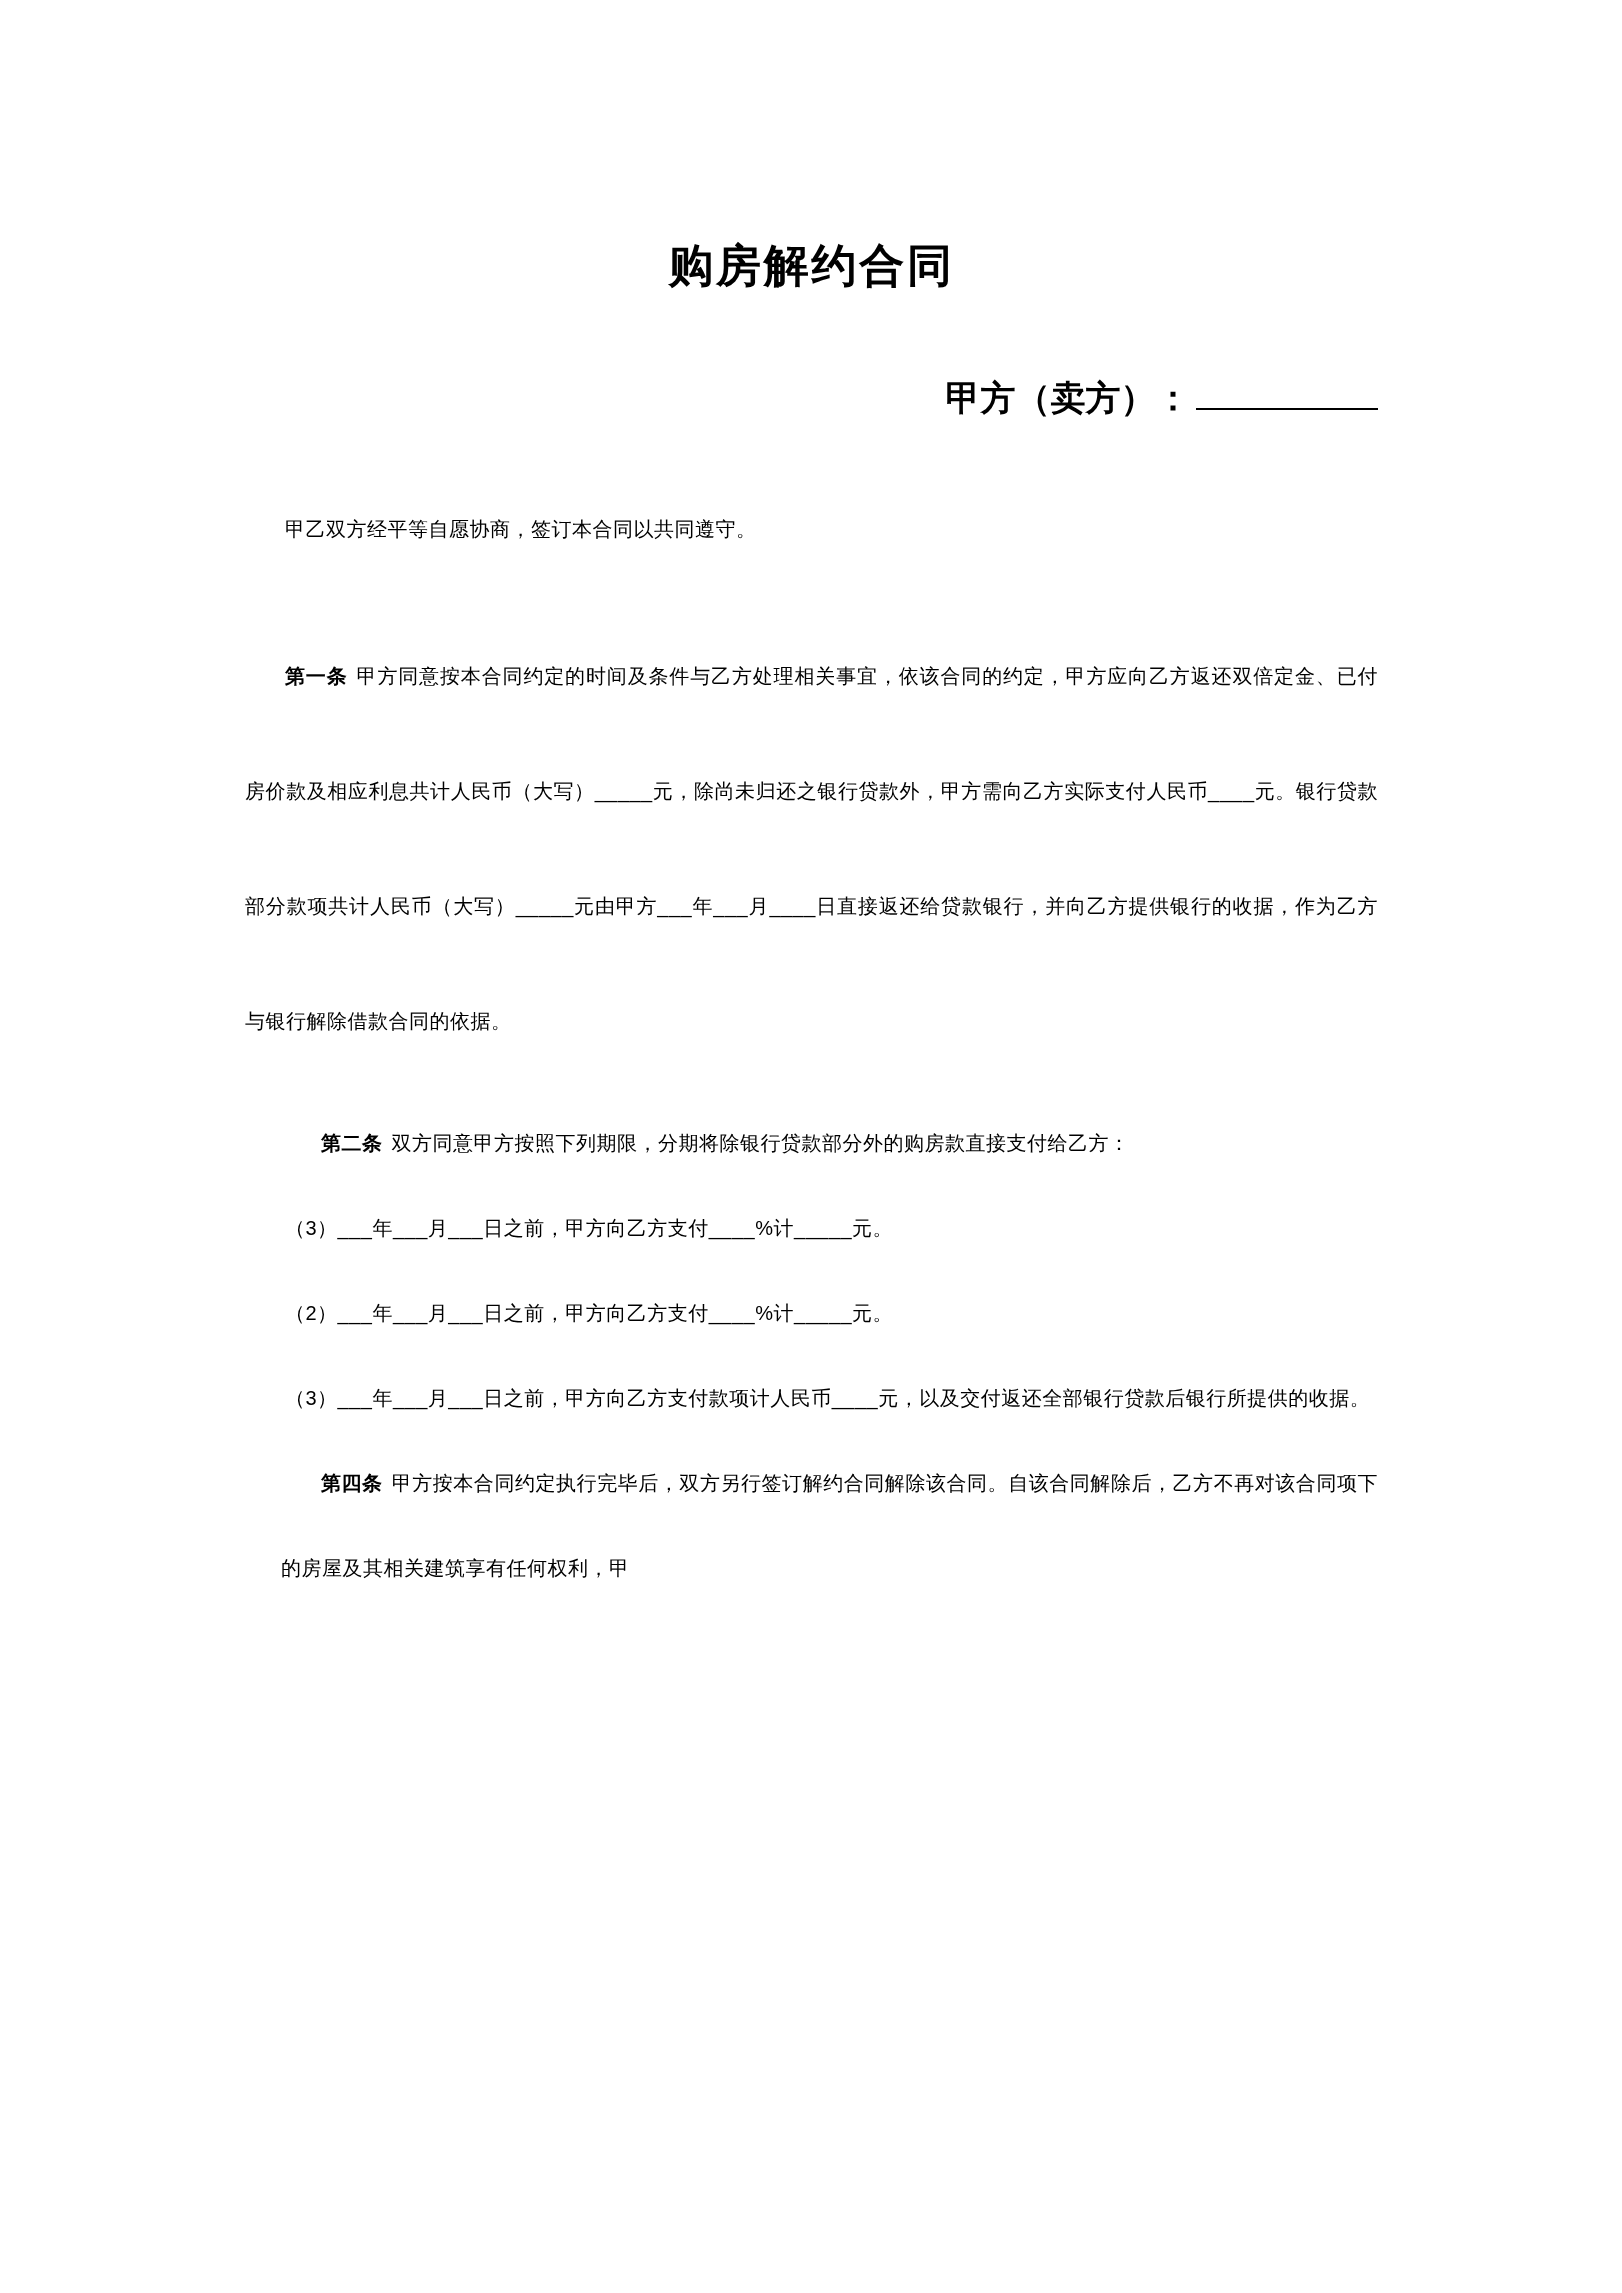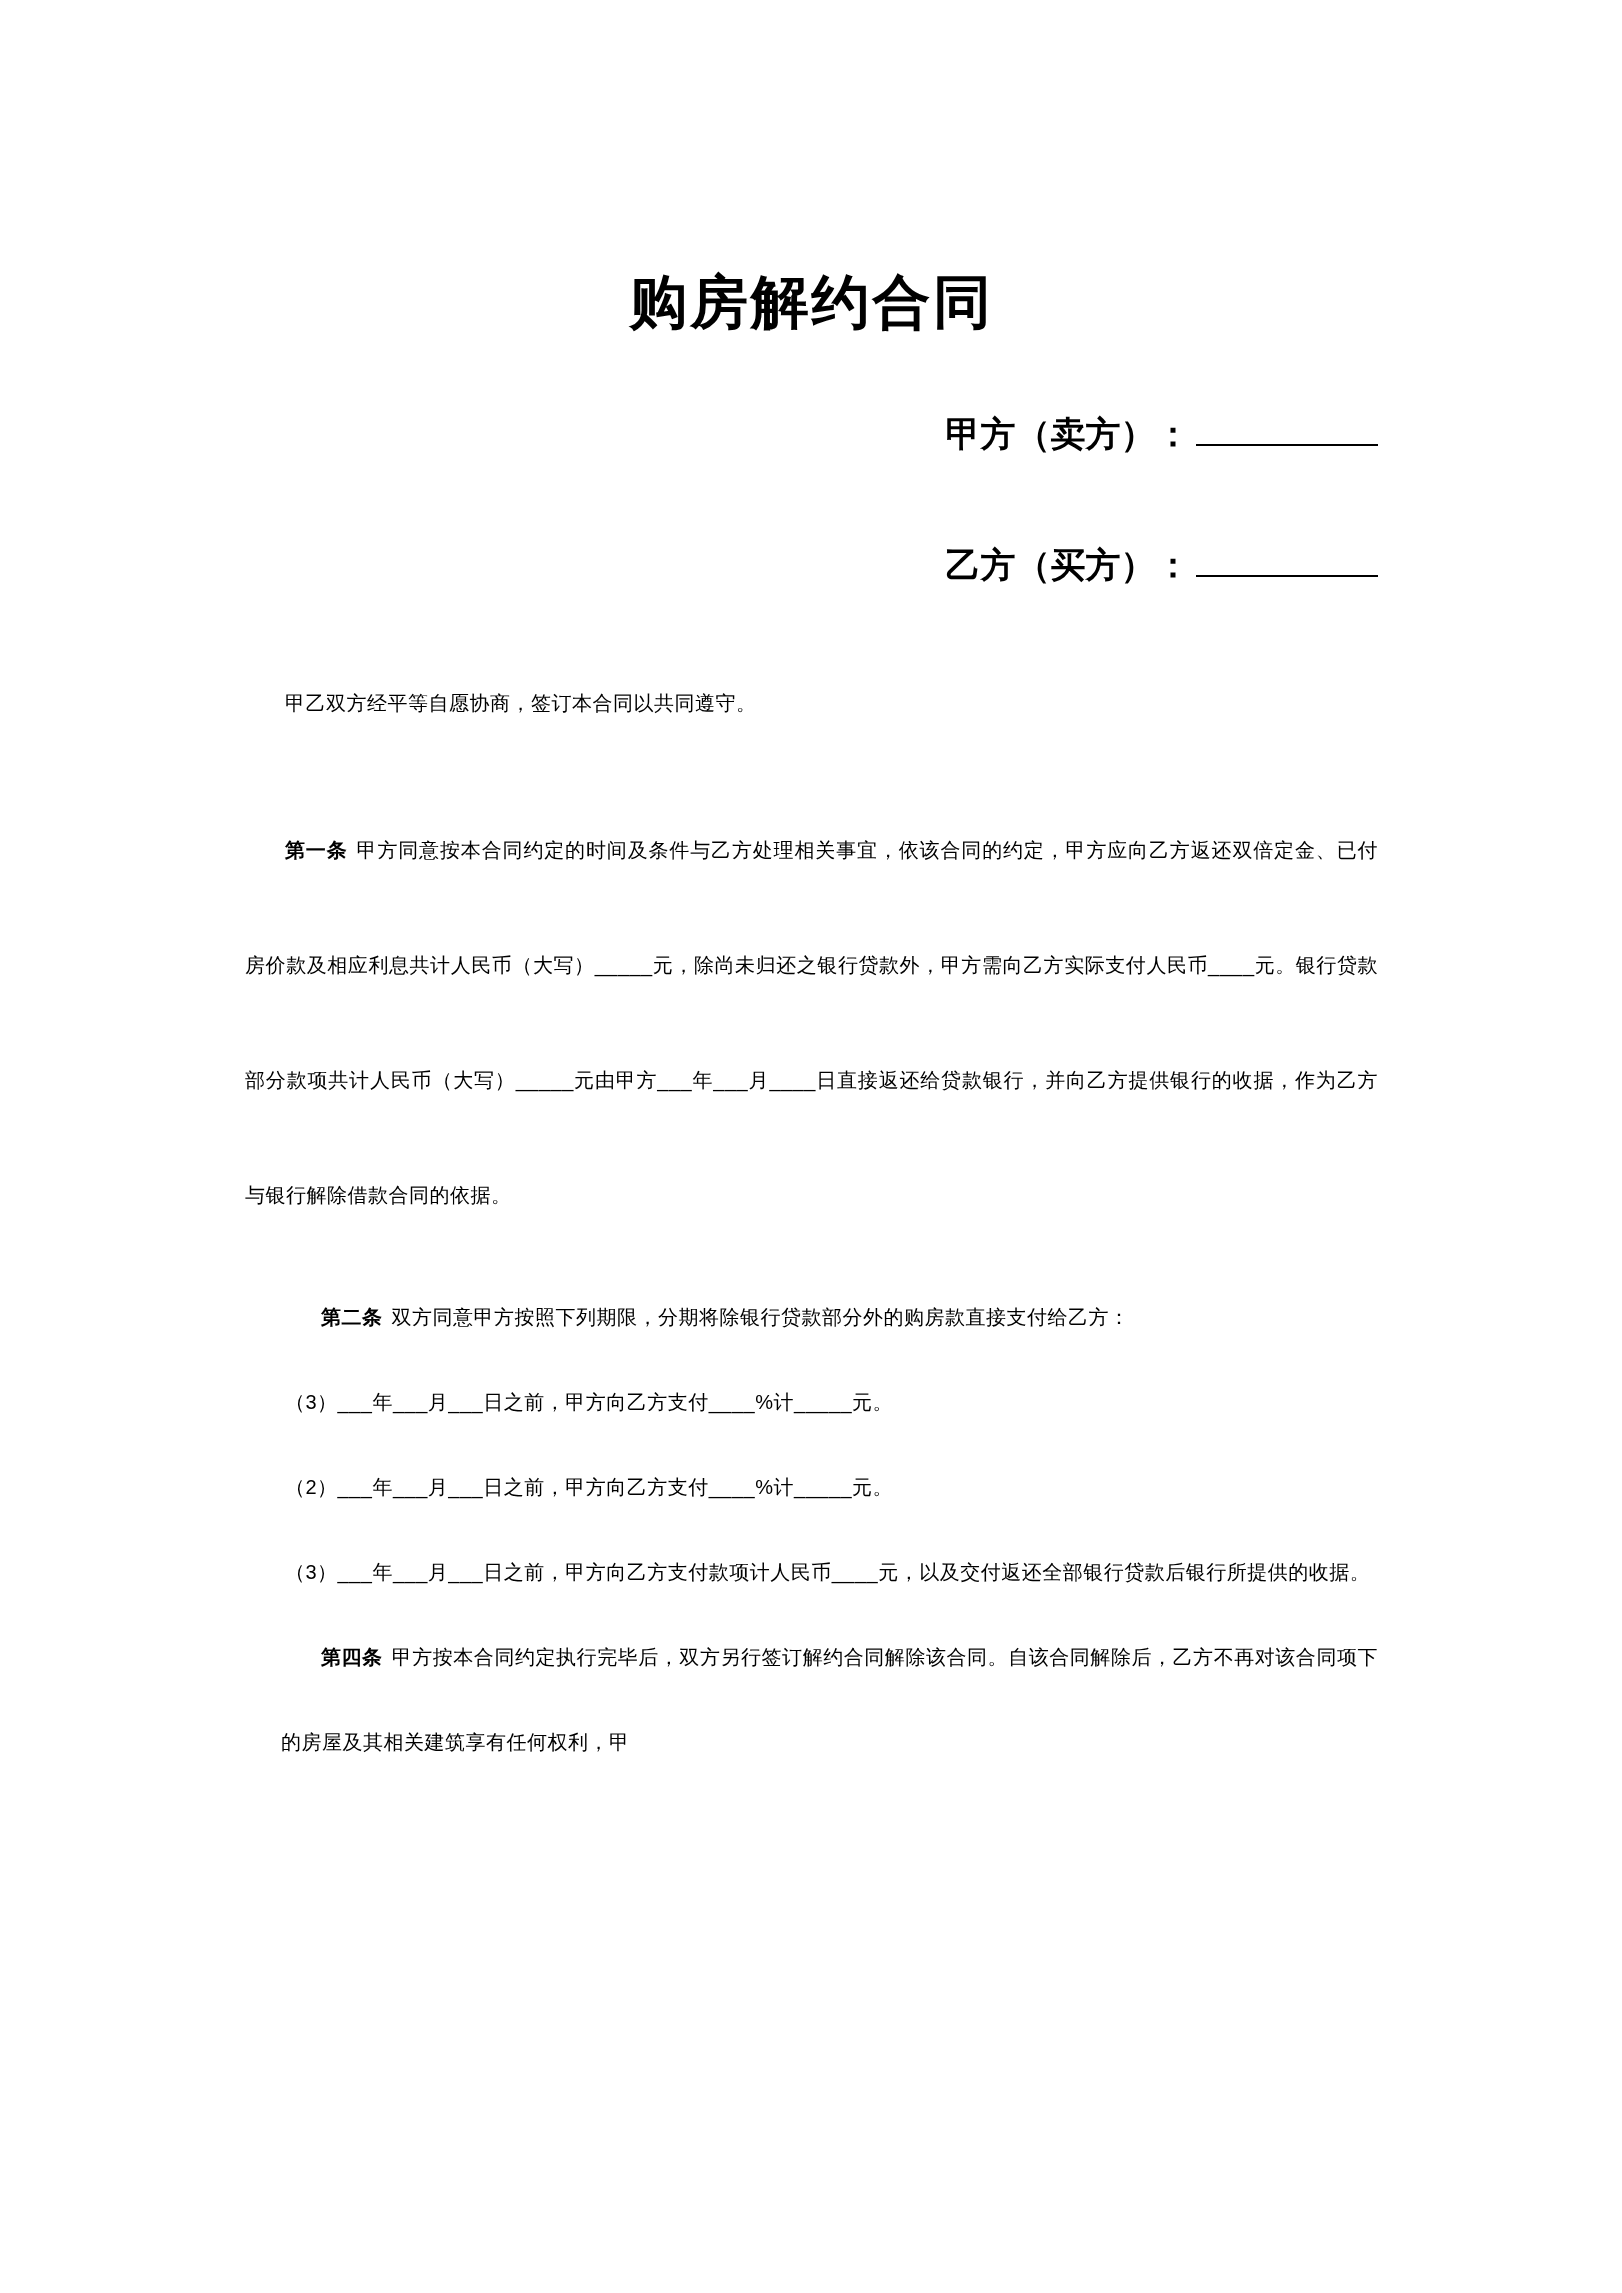--- a/index.html
+++ b/index.html
@@ -9,27 +9,26 @@
     width: 1623px;
     height: 2294px;
     margin: 0 auto;
     background: #ffffff;
     color: #000000;
     font-family: "Liberation Sans", sans-serif;
     padding: 238px 245px 9px 245px;
     overflow: hidden;
   }
   .title {
-    font-size: 58px;
+    font-size: 45px;
     font-weight: bold;
     text-align: center;
     line-height: 55px;
     letter-spacing: 2.7px;
     margin-bottom: 80px;
-    margin-top: 36px;
   }
   .party-row {
     font-size: 35px;
     font-weight: bold;
     line-height: 44px;
     text-indent: 0;
     padding-left: 65px;
     text-align: right;
   }
   .party-a { margin-bottom: 84px; }
@@ -70,21 +69,20 @@
 </style>
 </head>
 <body>
 
 <div class="page">
 
   <h1 class="title">购房解约合同</h1>
 
   <p class="party-row party-a"><span>甲方（卖方）：</span><span class="blank-line"></span></p>
 
-  <p class="party-row party-b"><span>乙方（买方）：</span><span class="blank-line"></span></p>
 
   <p class="para intro">甲乙双方经平等自愿协商，签订本合同以共同遵守。</p>
 
   <p class="para clause-wide"><span class="clause-num">第一条</span><span>甲方同意按本合同约定的时间及条件与乙方处理相关事宜，依该合同的约定，甲方应向乙方返还双倍定金、已付房价款及相应利息共计人民币（大写）_____元，除尚未归还之银行贷款外，甲方需向乙方实际支付人民币____元。银行贷款部分款项共计人民币（大写）_____元由甲方___年___月____日直接返还给贷款银行，并向乙方提供银行的收据，作为乙方与银行解除借款合同的依据。</span></p>
 
   <p class="para clause-tight"><span class="clause-num">第二条</span><span>双方同意甲方按照下列期限，分期将除银行贷款部分外的购房款直接支付给乙方：</span></p>
 
   <div class="items">
     <p class="para">（3）___年___月___日之前，甲方向乙方支付____%计_____元。</p>
     <p class="para">（2）___年___月___日之前，甲方向乙方支付____%计_____元。</p>

